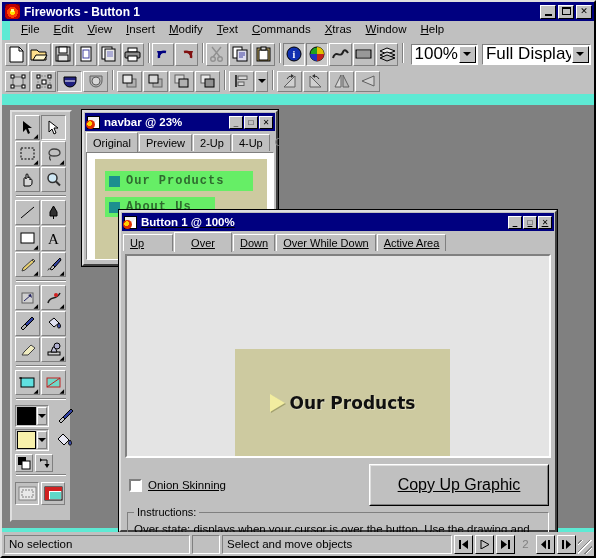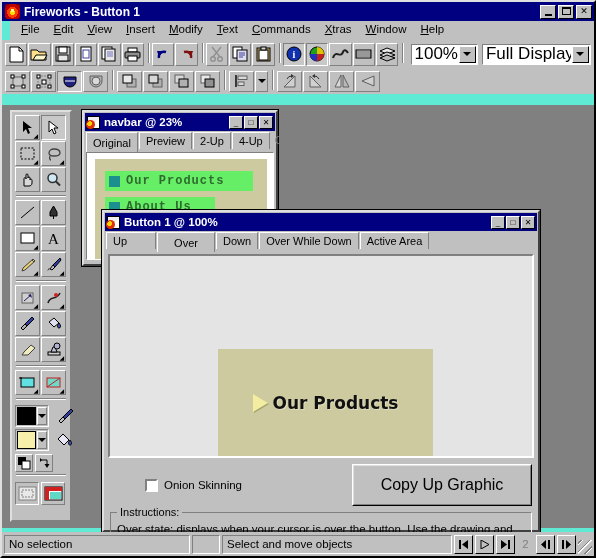--- a/index.html
+++ b/index.html
@@ -202,21 +202,21 @@
     background: radial-gradient(circle at 40% 40%, #ffd000 0 30%, #e03000 31% 100%);
   }
   .cw-sysbtns { display:flex; gap:1px;}
   .cw-sysbtn {
     width:14px;height:13px;background:#c0c0c0;
     border:1px solid; border-color:#fff #000 #000 #fff;
     display:flex;align-items:center;justify-content:center;
     font-size:8px;color:#000;
   }
   
-  .tabrow { display:flex; align-items:flex-start; padding-left:2px; height:20px; position:relative; }
+  .tabrow { display:flex; align-items:center; padding-left:2px; height:20px; position:relative; }
   .tab {
     background:#c0c0c0;
     border:1px solid; border-color:#fff #808080 #808080 #fff;
     border-bottom:none;
     padding: 2px 6px 2px 6px;
     font-size:11px; margin-right:1px;
     height: 17px;
     display:flex;align-items:center;
     white-space:nowrap;
   }
@@ -248,21 +248,21 @@
     display: flex; align-items: center;
     padding-left: 4px;
     font-family: "Liberation Mono", monospace;
     font-size: 12px;
     color: #2f6b2f;
     letter-spacing: 1px;
     font-weight: bold;
   }
   .slice .sq { width:11px;height:11px;background:#1c8f8f;margin-right:6px;flex:none; }
   
-  #button-window { left: 100px; top: 208px; width: 438px; height: 322px; }
+  #button-window { left: 117px; top: 208px; width: 438px; height: 322px; text-decoration: underline; }
   .bw-canvas {
     margin: 2px 4px 2px 4px;
     background: #e4e4e4;
     border: 2px solid;
     border-color: #808080 #fff #fff #808080;
     height: 204px;
     position: relative;
     overflow:hidden;
   }
   .bw-art {
@@ -281,21 +281,21 @@
     text-shadow: 1px 1px 0 rgba(255,255,255,.35);
   }
   .arrow-tri {
     width:0;height:0;
     border-top: 9px solid transparent;
     border-bottom: 9px solid transparent;
     border-left: 15px solid #f2eda0;
     margin-right: 5px;
     filter: drop-shadow(1px 1px 0 rgba(120,120,60,.5));
   }
-  .onion-row { display:flex; align-items:center; padding: 4px 6px 2px 8px; margin-left: 33px; }
+  .onion-row { display:flex; align-items:center; padding: 4px 6px 2px 8px; }
   .chk {
     width: 13px; height:13px; background:#fff;
     border: 2px solid; border-color:#808080 #fff #fff #808080;
     margin-right: 6px; flex:none;
   }
   .onion-label { font-size:11.5px; }
   .btn3d {
     background:#c0c0c0;
     border: 1px solid; border-color:#fff #000 #000 #fff;
     font-size: 16px;

